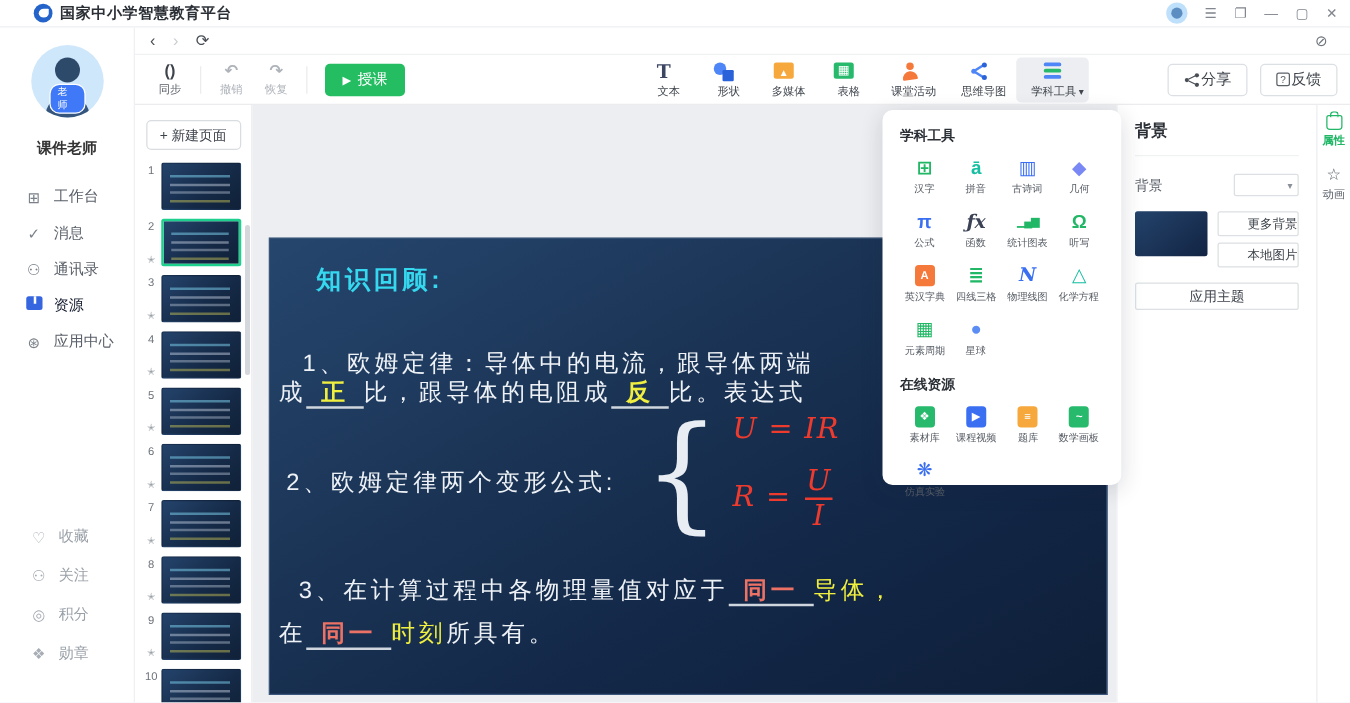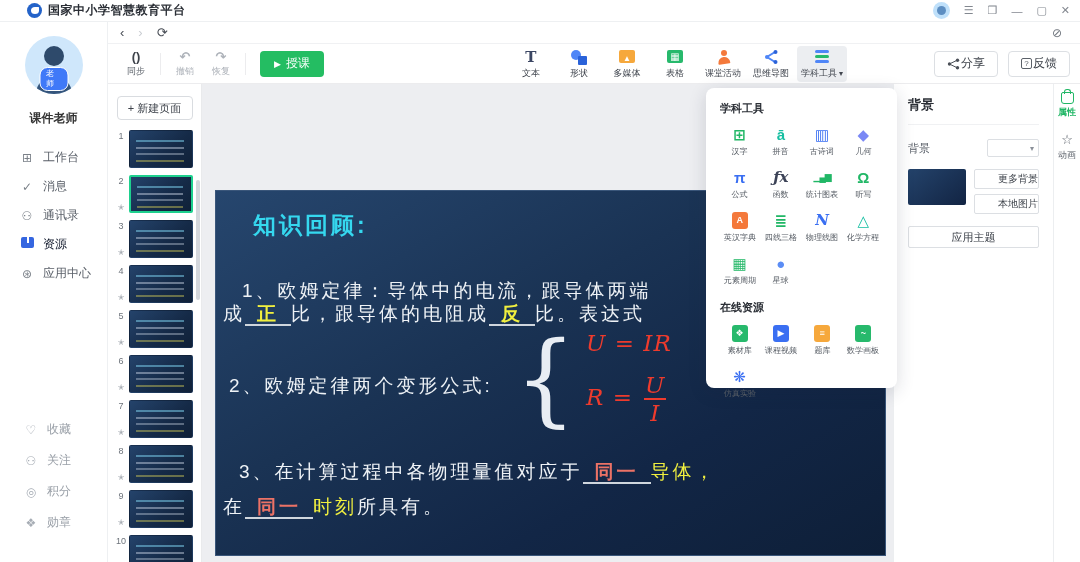--- a/index.html
+++ b/index.html
@@ -47,21 +47,21 @@
   .tb-mini { display:flex; flex-direction:column; align-items:center; width:36px; cursor:pointer; }
   .tb-mini .g { font-size:13px; line-height:14px; color:#3e434b; font-weight:bold; }
   .tb-mini .lbl { font-size:9px; color:#5b6169; margin-top:1px; }
   .tb-mini.dim .g, .tb-mini.dim .lbl { color:#aeb3ba; }
   .vdiv { width:1px; height:22px; background:#ececee; margin:0 6px; }
   .teach-btn { background:#24bd62; color:#fff; border:none; border-radius:4px; height:26px; padding:0 14px; font-size:12px; margin-left:8px; display:flex; align-items:center; gap:5px; cursor:pointer; }
   .teach-btn .play { font-size:9px; }
   .insert-group { display:flex; align-items:flex-start; gap:4px; margin-left:185px; }
   .ins-item { display:flex; flex-direction:column; align-items:center; min-width:44px; padding:3px 4px 2px; border-radius:4px; cursor:pointer; }
   .ins-item.active { background:#eceef1; }
-  .ins-item .lbl { font-size:9px; color:#41464f; margin-top:2px; white-space:nowrap; }
+  .ins-item .lbl { font-size:9px; color:#41464f; margin-top:2px; white-space:nowrap;margin-left:8px; }
   .ic16 { width:16px; height:16px; display:flex; align-items:center; justify-content:center; position:relative; }
   .t-ic { font-family:"DejaVu Serif",serif; font-weight:bold; font-size:15px; color:#3b4663; line-height:16px; }
   .shape-ic .c { position:absolute; left:0; top:1px; width:10px; height:10px; border-radius:50%; background:#4f86f7; }
   .shape-ic .s { position:absolute; right:0; bottom:0; width:9px; height:9px; background:#2a62d9; border-radius:1px; }
   .media-ic { width:16px; height:13px; background:#f6a83c; border-radius:2px; color:#fff; font-size:8px; display:flex; align-items:flex-end; justify-content:center; line-height:9px; }
   .table-ic { width:16px; height:13px; background:#27b96c; border-radius:2px; color:#fff; font-size:10px; display:flex; align-items:center; justify-content:center; line-height:12px; }
   .person-ic { position:relative; width:16px; height:16px; }
   .person-ic::before { content:""; position:absolute; left:6px; top:1px; width:6px; height:6px; border-radius:50%; background:#f4793b; }
   .person-ic::after { content:""; position:absolute; left:3px; top:8px; width:12px; height:7px; border-radius:6px 6px 1px 1px; background:#f4793b; transform:rotate(-8deg); }
   .bars-ic { display:flex; flex-direction:column; gap:2px; justify-content:center; }
@@ -80,21 +80,21 @@
   .slide-num { font-size:9px; color:#6d737b; }
   .slide-marker { font-size:8px; color:#9aa0a8; }
   .thumb { width:64px; height:38px; border-radius:2px; background:linear-gradient(140deg,#24436b,#152a47 60%,#102138); position:relative; cursor:pointer; border:1px solid transparent; }
   .thumb::before { content:""; position:absolute; left:6px; right:8px; top:9px; height:2px; background:rgba(120,200,230,.55); box-shadow:0 7px 0 rgba(210,220,235,.45), 0 13px 0 rgba(210,220,235,.38), 0 20px 0 rgba(235,225,90,.4); }
   .thumb.sel { border:2px solid #1ed08e; }
   .panel-scroll { position:absolute; right:1px; top:96px; width:4px; height:120px; background:#d4d7dc; border-radius:2px; }
 
   
   .canvas { position:absolute; left:202px; top:84px; width:691px; height:478px; background:#edeef1; z-index:1; }
   .slide { position:absolute; left:13px; top:106px; width:671px; height:366px; background:linear-gradient(150deg,#26466e 0%,#1a3354 40%,#122646 70%,#0e1f38 100%); box-shadow:inset 0 0 0 1px #3a567a; overflow:hidden; }
-  .sl-title { position:absolute; left:38px; top:20px; font-size:23px; font-weight:bold; color:#35d8ef; letter-spacing:3px; }
+  .sl-title { position:absolute; left:38px; top:20px; font-size:20px; font-weight:bold; color:#35d8ef; letter-spacing:3px; }
   .sl-text { position:absolute; color:#eef2f6; font-size:19px; letter-spacing:3px; white-space:nowrap; }
   .blank { color:#f0ef3f; border-bottom:2px solid #cfd6dd; padding:0 12px; font-weight:bold; }
   .blank.salmon { color:#ec7266;text-align:center; }
   .ylw { color:#f0ef3f; }
   .formula-group { position:absolute; left:300px; top:138px; display:flex; align-items:center; }
   .brace { font-size:96px; font-weight:100; color:#e8edf3; line-height:100px; transform:scaleY(1.05); font-family:"DejaVu Serif",serif; }
   .formula-col { display:flex; flex-direction:column; gap:16px; margin-left:10px; }
   .formula { font-family:"DejaVu Serif",serif; font-style:italic; color:#ee3b2d; font-size:23px; letter-spacing:1px; }
   .frac { display:inline-flex; flex-direction:column; align-items:center; vertical-align:middle; margin-left:6px; }
   .frac .num { padding:0 6px; }

